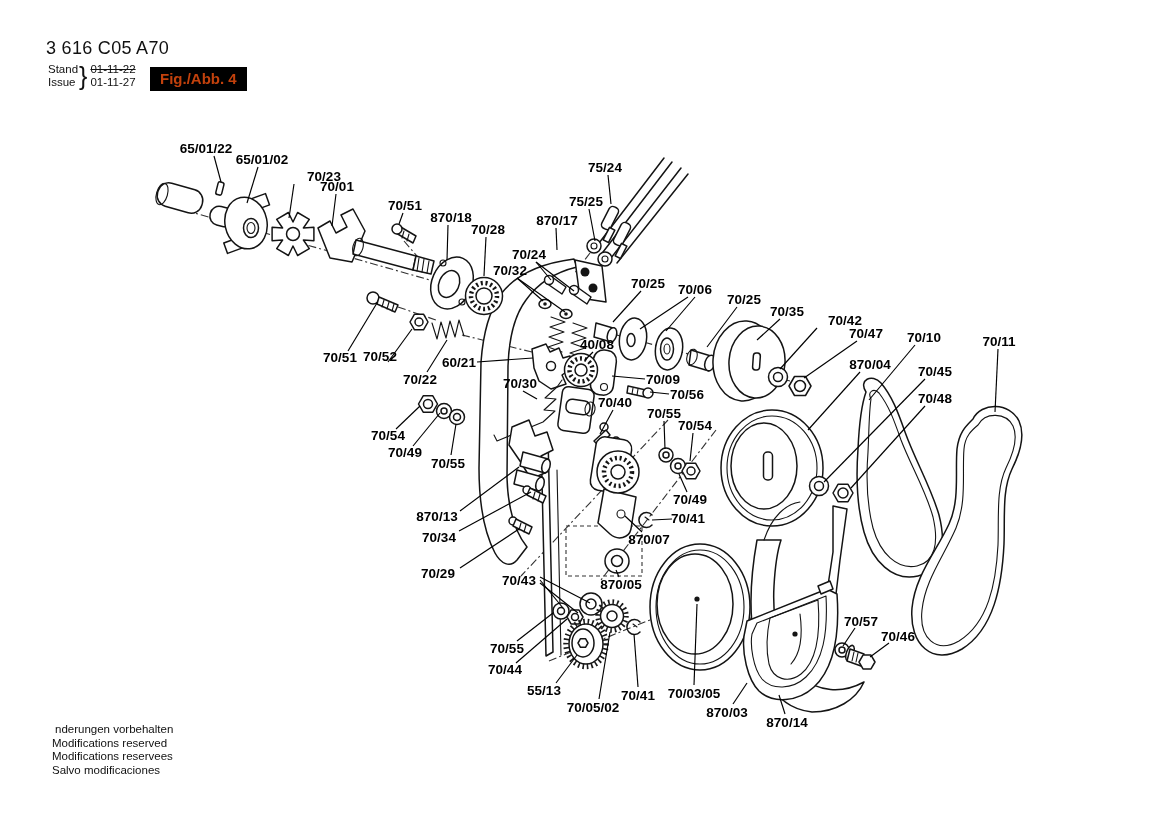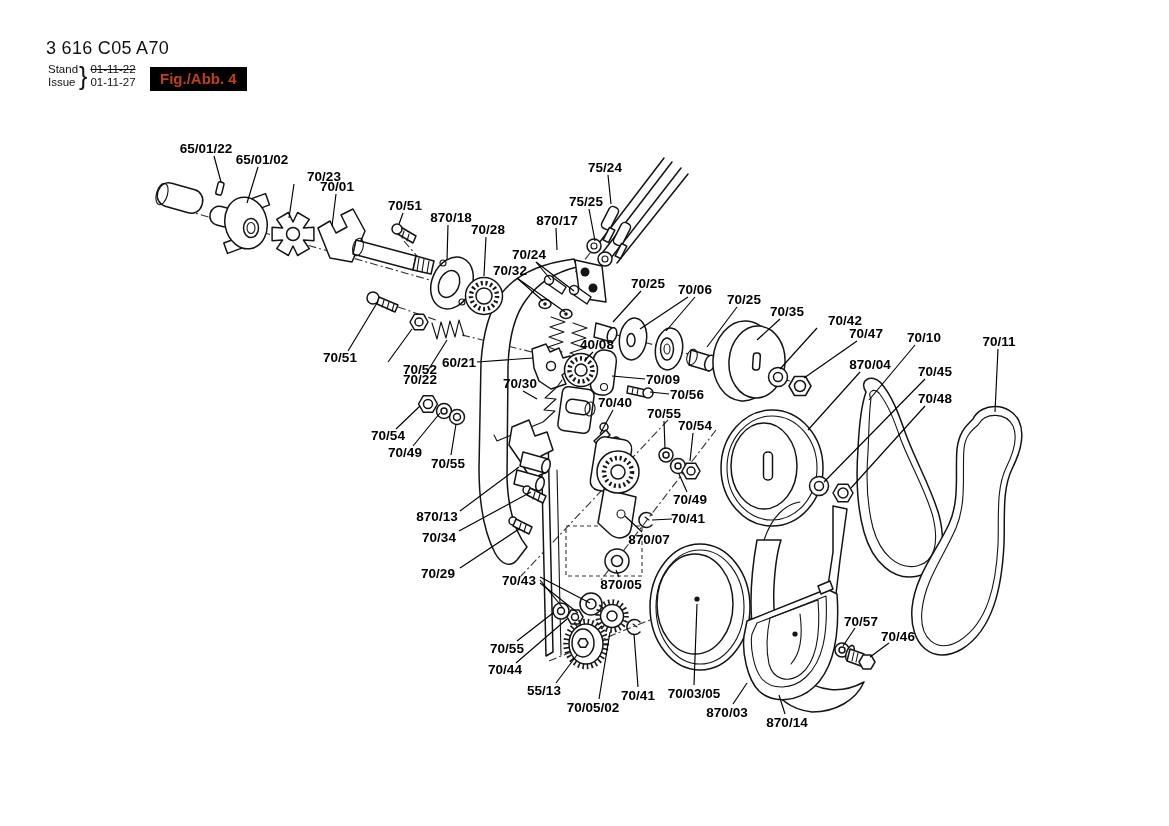--- a/index.html
+++ b/index.html
@@ -462,21 +462,21 @@
       <div class="part-label" style="left: 870px; top: 364px;">870/04</div>
       <div class="part-label" style="left: 935px; top: 371px;">70/45</div>
       <div class="part-label" style="left: 935px; top: 398px;">70/48</div>
       <div class="part-label" style="left: 597px; top: 344px;">40/08</div>
       <div class="part-label" style="left: 663px; top: 379px;">70/09</div>
       <div class="part-label" style="left: 687px; top: 394px;">70/56</div>
       <div class="part-label" style="left: 615px; top: 402px;">70/40</div>
       <div class="part-label" style="left: 664px; top: 413px;">70/55</div>
       <div class="part-label" style="left: 695px; top: 425px;">70/54</div>
       <div class="part-label" style="left: 340px; top: 357px;">70/51</div>
-      <div class="part-label" style="left: 380px; top: 369px; margin-left: 40px;">70/52</div>
+      <div class="part-label" style="left: 380px; top: 356px;">70/52</div>
       <div class="part-label" style="left: 459px; top: 362px;">60/21</div>
       <div class="part-label" style="left: 420px; top: 379px;">70/22</div>
       <div class="part-label" style="left: 520px; top: 383px;">70/30</div>
       <div class="part-label" style="left: 388px; top: 435px;">70/54</div>
       <div class="part-label" style="left: 405px; top: 452px;">70/49</div>
       <div class="part-label" style="left: 448px; top: 463px;">70/55</div>
       <div class="part-label" style="left: 437px; top: 516px;">870/13</div>
       <div class="part-label" style="left: 439px; top: 537px;">70/34</div>
       <div class="part-label" style="left: 438px; top: 573px;">70/29</div>
       <div class="part-label" style="left: 519px; top: 580px;">70/43</div>
@@ -489,14 +489,20 @@
       <div class="part-label" style="left: 544px; top: 690px;">55/13</div>
       <div class="part-label" style="left: 593px; top: 707px;">70/05/02</div>
       <div class="part-label" style="left: 638px; top: 695px;">70/41</div>
       <div class="part-label" style="left: 694px; top: 693px;">70/03/05</div>
       <div class="part-label" style="left: 727px; top: 712px;">870/03</div>
       <div class="part-label" style="left: 787px; top: 722px;">870/14</div>
       <div class="part-label" style="left: 861px; top: 621px;">70/57</div>
       <div class="part-label" style="left: 898px; top: 636px;">70/46</div>
     </div>
 
+  <div id="footer">
+    <div style="padding-left:3px;">nderungen vorbehalten</div>
+    <div>Modifications reserved</div>
+    <div>Modifications reservees</div>
+    <div>Salvo modificaciones</div>
+  </div>
 
 </div>
 
 </body></html>

